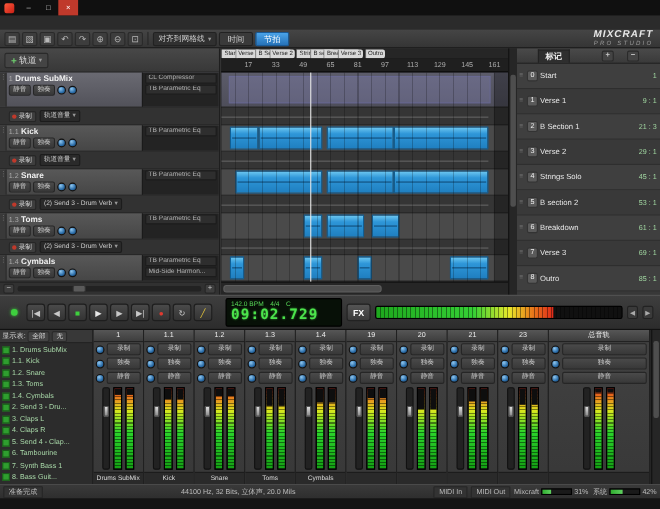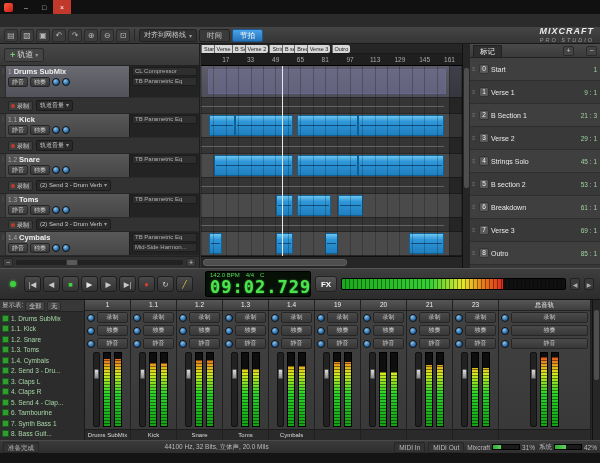--- a/index.html
+++ b/index.html
@@ -79,40 +79,40 @@
   .grid-overlay{position:absolute;inset:0;z-index:2;pointer-events:none;background:repeating-linear-gradient(90deg,rgba(0,0,0,.22) 0 1px,transparent 1px 12.4px);}
   .proj-end{position:absolute;top:0;bottom:0;left:95.2%;right:0;background:rgba(0,0,0,.3);z-index:3;}
   .playhead{position:absolute;top:0;bottom:0;width:1px;background:#e8e8e8;z-index:5;}
   .tl-hscroll{height:12px;background:#262626;border-top:1px solid #111;position:relative;}
   .tl-hscroll .thumb{position:absolute;left:2px;top:2px;width:55%;height:7px;background:#4e4e4e;border:1px solid #5e5e5e;border-radius:3px;}
   .tl-vscroll{position:absolute;left:462px;top:0;width:8px;height:224px;background:#262626;border-left:1px solid #111;}
   .tl-vscroll .thumb{position:absolute;left:1px;top:24px;width:5px;height:120px;background:#4e4e4e;border-radius:2px;}
 
   
   .markers{position:absolute;left:470px;top:0;width:130px;height:224px;background:#383838;display:flex;flex-direction:column;overflow:hidden;}
-  .mk-head{height:14px;flex:none;background:linear-gradient(#4a4a4a,#3a3a3a);border-bottom:1px solid #222;display:flex;align-items:center;padding:0 3px;gap:12px;}
+  .mk-head{height:14px;flex:none;background:linear-gradient(#4a4a4a,#3a3a3a);border-bottom:1px solid #222;display:flex;align-items:center;padding:0 19px;gap:12px;font-weight:bold;}
   .mk-title{font-size:7.5px;color:#eee;background:#2e2e2e;border:1px solid #222;border-bottom:none;padding:0 6px;line-height:11px;}
   .mk-btn{width:11px;height:10px;font-size:7px;line-height:8px;text-align:center;background:#444;border:1px solid #2a2a2a;border-radius:2px;color:#ccc;flex:none;}
   .mk-btn.first{margin-left:auto;}
   .mk-list{flex:1;overflow:hidden;}
   .mk-row{height:23px;display:flex;align-items:center;gap:2px;padding:0 3px 0 2px;background:#3f3f3f;border-bottom:1px solid #2e2e2e;}
   .mk-row:nth-of-type(even){background:#393939;}
   .mk-grip{color:#777;font-size:6px;width:5px;flex:none;}
   .mk-num{width:10px;height:10px;background:#5a5a5a;border:1px solid #333;border-radius:2px;color:#eee;font-size:6.5px;text-align:center;line-height:8px;flex:none;}
   .mk-name{flex:1;font-size:7px;color:#e8e8e8;white-space:nowrap;overflow:hidden;}
   .mk-pos{font-size:6.5px;color:#9fd49f;flex:none;}
 
   
   .transport{position:absolute;top:268px;left:0;width:600px;height:32px;background:linear-gradient(#3e3e3e,#2c2c2c);border-top:1px solid #555;border-bottom:1px solid #111;display:flex;align-items:center;padding:0 6px;gap:4px;}
   .tp-led{width:6px;height:6px;border-radius:50%;background:#3ecf3e;box-shadow:0 0 3px #3ecf3e;flex:none;margin:0 4px;}
   .tp-btns{display:flex;gap:2px;flex:none;}
   .tp-btn{width:17px;height:16px;background:linear-gradient(#4a4a4a,#333);border:1px solid #1e1e1e;border-radius:3px;display:flex;align-items:center;justify-content:center;font-size:7.5px;flex:none;}
   .lcd{width:106px;height:26px;flex:none;background:#071007;border:1px solid #000;border-radius:2px;padding:1px 4px;display:flex;flex-direction:column;justify-content:center;margin-left:8px;}
   .lcd-top{display:flex;gap:6px;font-size:6px;color:#58d858;line-height:1;}
-  .lcd-time{font-family:"DejaVu Sans Mono","Liberation Mono",monospace;font-size:17px;font-weight:bold;color:#4ce44c;letter-spacing:1px;line-height:1.1;text-shadow:0 0 2px rgba(76,228,76,.7);}
+  .lcd-time{font-family:"DejaVu Sans Mono","Liberation Mono",monospace;font-size:13px;font-weight:bold;color:#4ce44c;letter-spacing:1px;line-height:1.1;text-shadow:0 0 2px rgba(76,228,76,.7);}
   .fx-btn{width:22px;height:16px;flex:none;background:linear-gradient(#555,#3a3a3a);border:1px solid #222;border-radius:3px;color:#fff;font-size:8px;font-weight:bold;display:flex;align-items:center;justify-content:center;}
   .master-meter{flex:1;height:12px;background:#101010;border:1px solid #000;border-radius:2px;position:relative;overflow:hidden;}
   .mm-fill{position:absolute;left:0;top:0;bottom:0;background:linear-gradient(90deg,#1da81d,#35d035 55%,#e8e82a 75%,#e87a1a 88%,#e02a1a);}
   .mm-segs{position:absolute;inset:0;background:repeating-linear-gradient(90deg,transparent 0 3px,rgba(0,0,0,.4) 3px 4px);}
   .tiny-btn{width:10px;height:12px;flex:none;background:#3a3a3a;border:1px solid #222;border-radius:2px;color:#aaa;font-size:6px;display:flex;align-items:center;justify-content:center;}
 
   
   .mixer{position:absolute;top:300px;left:0;width:600px;height:140px;background:#303030;display:flex;overflow:hidden;}
   .mx-left{width:85px;flex:none;background:#2c2c2c;border-right:1px solid #1a1a1a;display:flex;flex-direction:column;overflow:hidden;}
   .mx-left-head{height:12px;flex:none;display:flex;align-items:center;gap:2px;padding:0 2px;background:#383838;border-bottom:1px solid #222;font-size:6.5px;color:#ccc;white-space:nowrap;}

